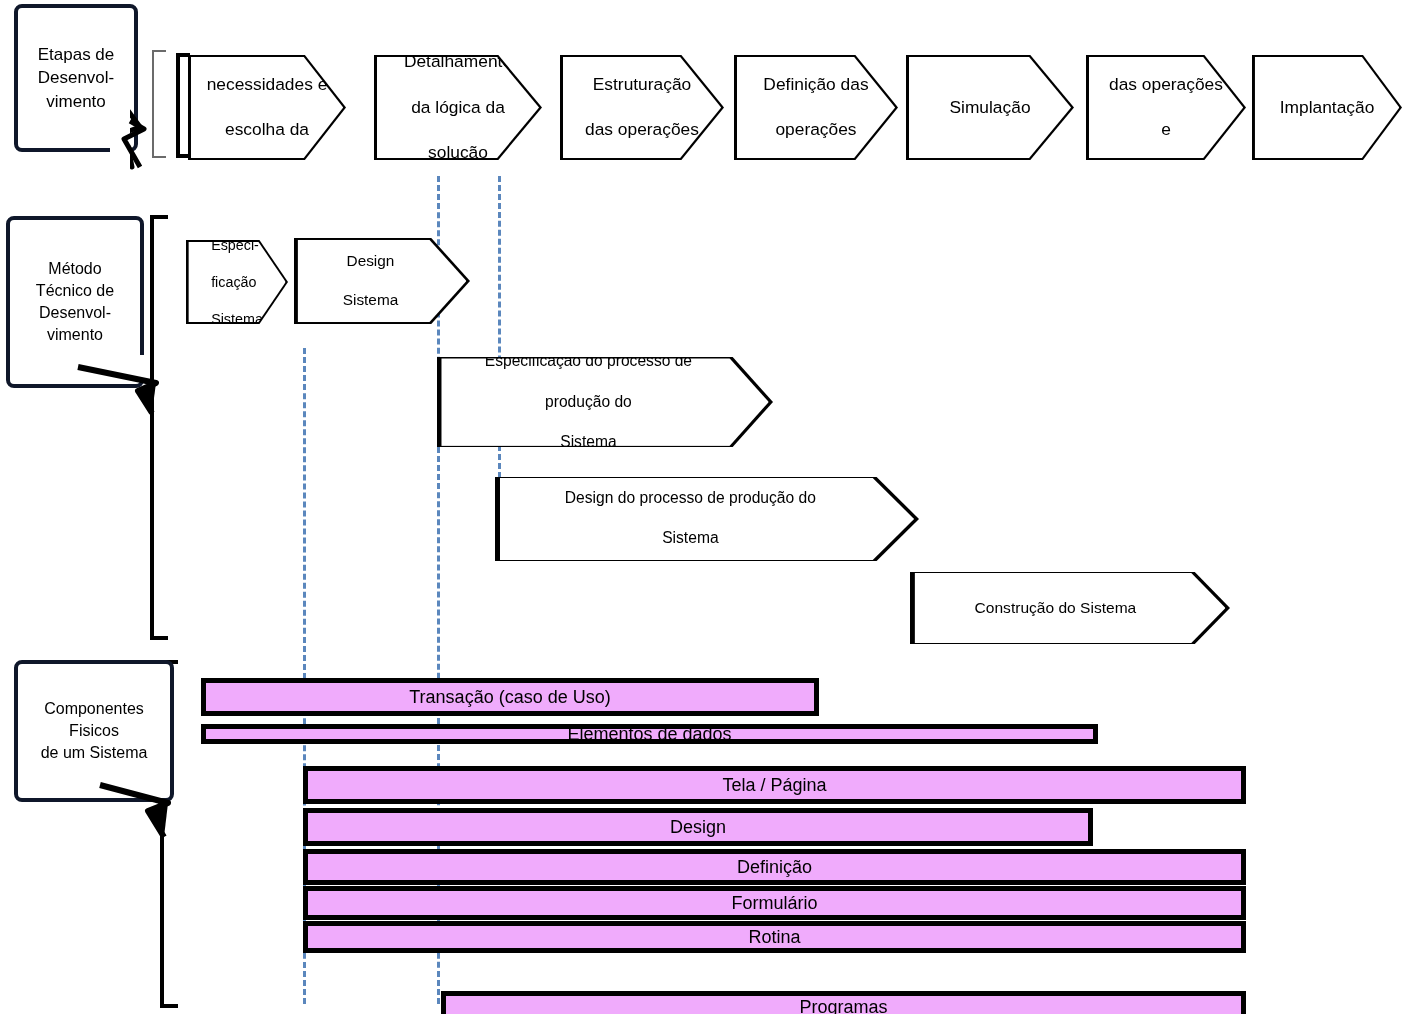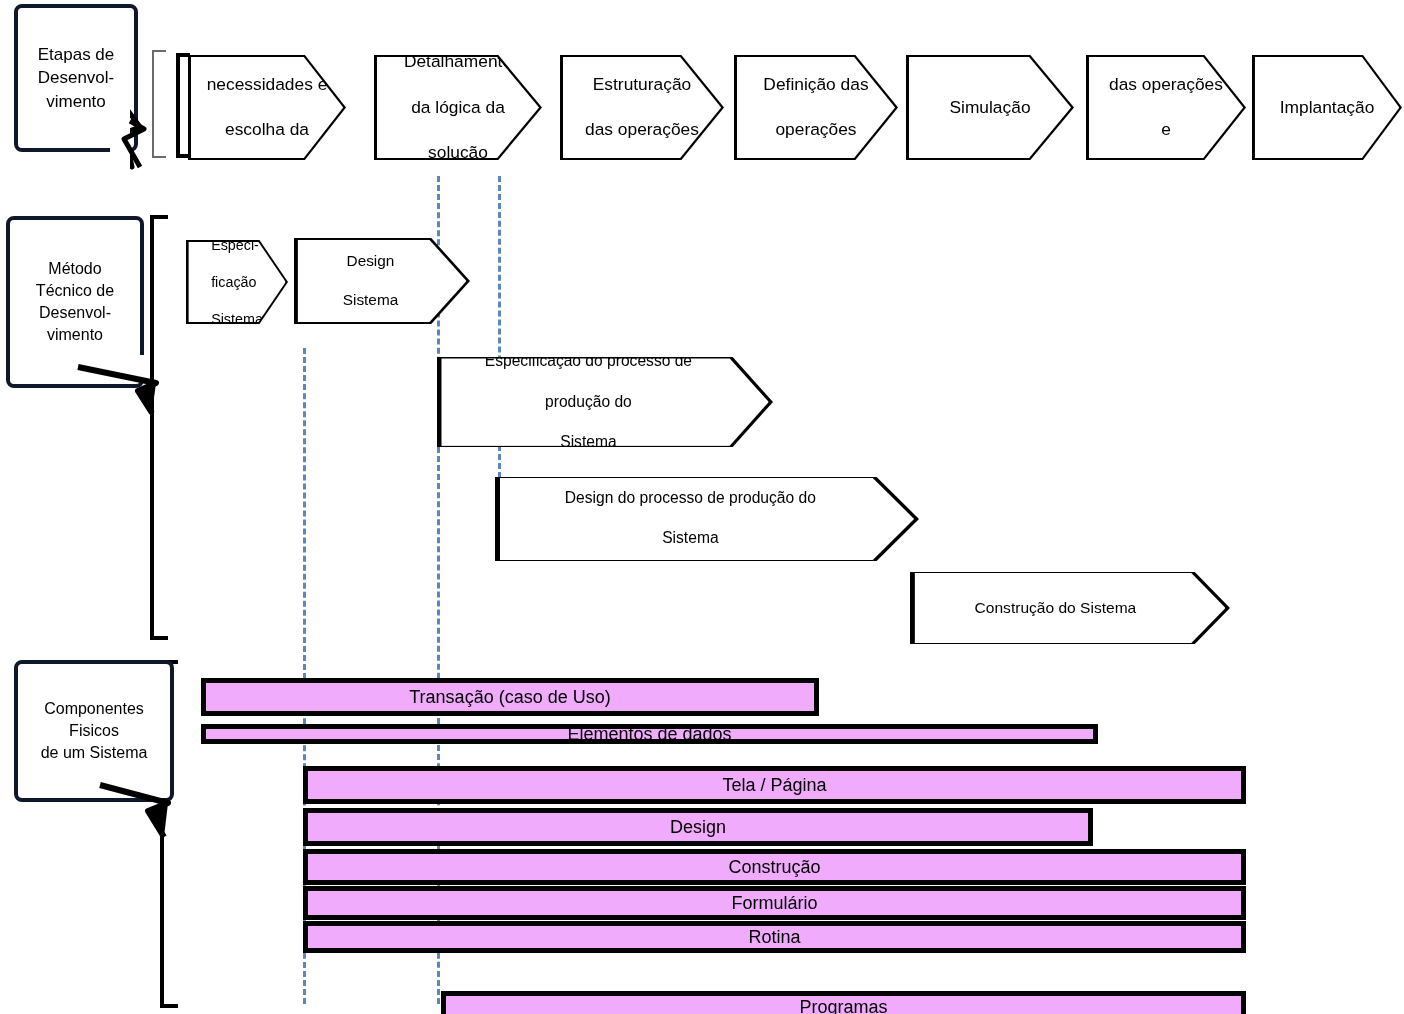--- a/index.html
+++ b/index.html
@@ -267,21 +267,21 @@
   <div class="bar t15" style="left:201px; top:724px; width:897px; height:20px;">
     <span>Elementos de dados</span>
   </div>
   <div class="bar t15" style="left:303px; top:766px; width:943px; height:38px;">
     <span>Tela / Página</span>
   </div>
   <div class="bar t15" style="left:303px; top:808px; width:790px; height:38px;">
     <span>Design</span>
   </div>
   <div class="bar t15" style="left:303px; top:849px; width:943px; height:36px;">
-    <span>Construção</span>
+    <span>Definição</span>
   </div>
   <div class="bar t15" style="left:303px; top:921px; width:943px; height:32px;">
     <span>Rotina</span>
   </div>
   <div class="bar t15" style="left:303px; top:886px; width:943px; height:34px;">
     <span>Formulário</span>
   </div>
   <div class="bar t15" style="left:441px; top:955px; width:805px; height:32px;margin-top:36px;">
     <span>Programas</span>
   </div>

